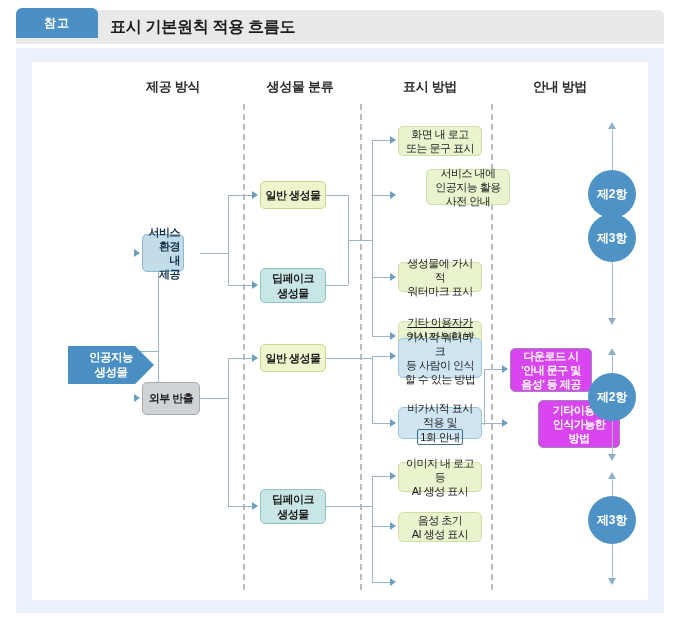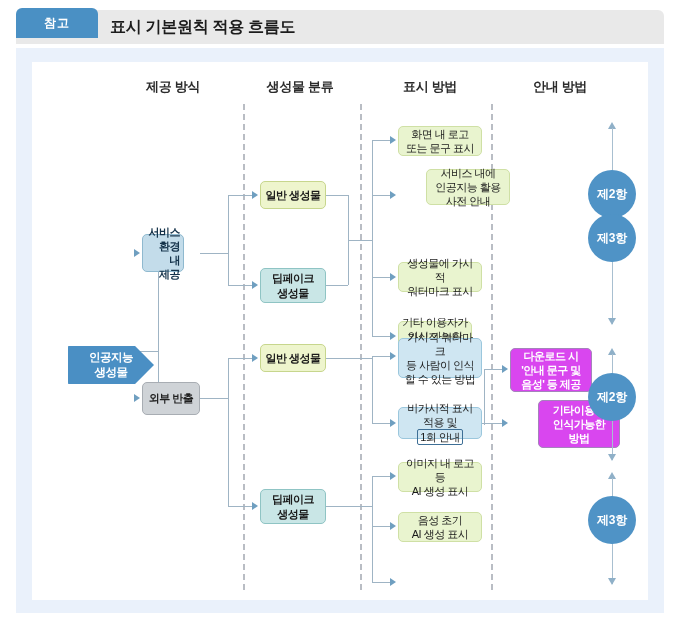--- a/index.html
+++ b/index.html
@@ -232,21 +232,21 @@
           <span>인공지능 활용</span><br>
           <span>사전 안내</span>
         </span>
       </div>
       <div class="box b-green" style="left:366px;top:200px;width:84px;height:30px;">
         <span>
           <span>생성물에 가시적</span><br>
           <span>워터마크 표시</span>
         </span>
       </div>
-      <div class="box b-green" style="left:366px;top:259px;width:74px;height:30px;">
+      <div class="box b-green" style="left:366px;top:259px;width:84px;height:30px;text-decoration:underline;">
         <span>
           <span>기타 이용자가</span><br>
           <span>인식 가능한 방법</span>
         </span>
       </div>
 
       <div class="box b-lblue" style="left:366px;top:276px;width:84px;height:40px;">
         <span>
           <span>가시적 워터마크</span><br>
           <span>등 사람이 인식</span><br>

